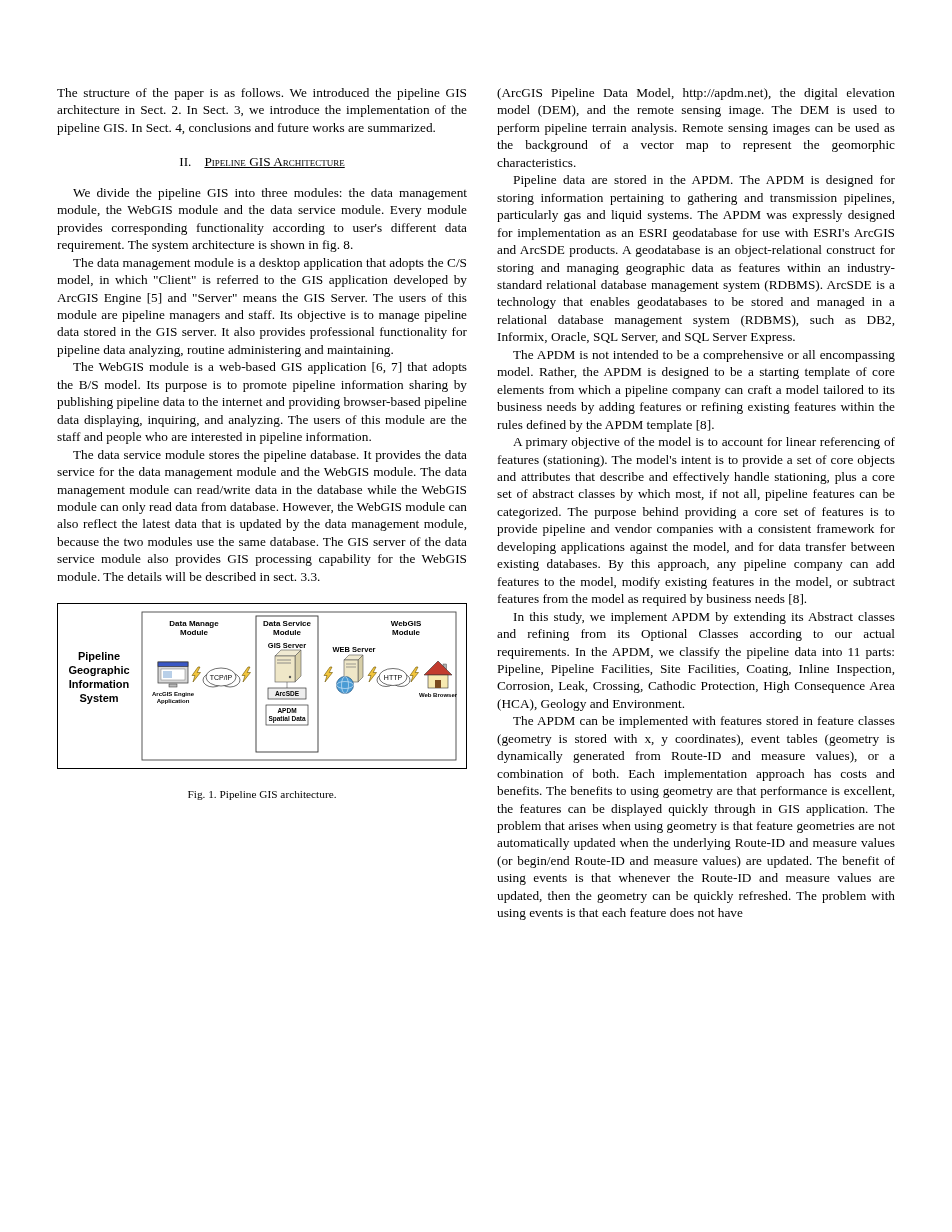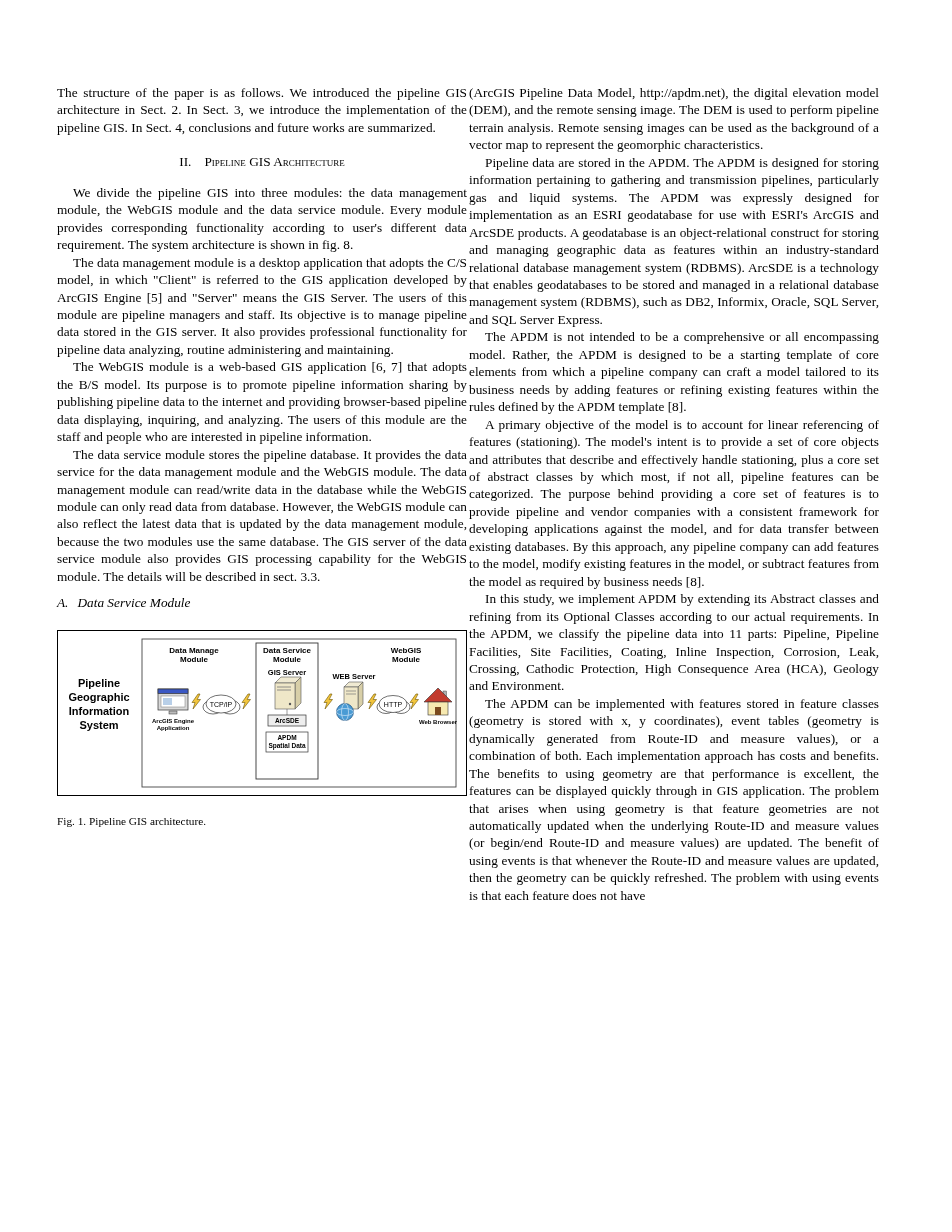--- a/index.html
+++ b/index.html
@@ -3,43 +3,43 @@
 <meta charset="utf-8">
 <style>
   * { margin:0; padding:0; box-sizing:border-box; }
   html, body { background:#ffffff; }
   body {
     width:952px; height:1232px; position:relative; overflow:hidden;
     font-family:"Liberation Serif","DejaVu Serif",serif; color:#000;
   }
   .content {
     position:absolute; left:57px; top:84px; width:838px;
-    display:flex; gap:2px;
+    display:flex; gap:30px;
   }
   .col {
     width:410px; font-size:13.3px; line-height:17.45px; text-align:justify;
   }
   .col p { text-indent:16px; }
   .col p.no-indent { text-indent:0; }
   .sec-heading {
     text-align:center; margin:17px 0 13px; font-size:13.3px; font-weight:normal;
   }
   .sec-heading .secnum { margin-right:13px;margin-top:8px; }
-  .sec-heading .sectitle { font-variant:small-caps; }
+  .sec-heading .sectitle { font-variant:small-caps;text-decoration:underline; }
   .sub-heading {
     font-style:italic; font-weight:normal; font-size:13.3px;
     margin:9px 0 6px; text-align:left;
   }
   .sub-heading .subnum { margin-right:9px; }
   .figure-wrap { margin-top:18px; }
   .figure-box {
     width:410px; height:166px; border:1px solid #000; background:#fff;
   }
   .figure-caption {
-    margin-top:17px; font-size:11.3px; text-indent:0;
+    margin-top:17px; font-size:11.3px; text-align:center; text-indent:0;
   }
   
   .fig-syslabel text {
     font-family:"Liberation Sans","DejaVu Sans",sans-serif;
     font-weight:bold; font-size:11px; text-anchor:middle;
   }
   .fig-modlabel text {
     font-family:"Liberation Sans","DejaVu Sans",sans-serif;
     font-weight:bold; font-size:8px; text-anchor:middle;
   }
@@ -72,23 +72,20 @@
       <div class="sec-heading">
         <span class="secnum">II.</span><span class="sectitle">Pipeline GIS Architecture</span>
       </div>
 
       <p>We divide the pipeline GIS into three modules: the data management module, the WebGIS module and the data service module. Every module provides corresponding functionality according to user's different data requirement. The system architecture is shown in fig. 8.</p>
       <p>The data management module is a desktop application that adopts the C/S model, in which "Client" is referred to the GIS application developed by ArcGIS Engine [5] and "Server" means the GIS Server. The users of this module are pipeline managers and staff. Its objective is to manage pipeline data stored in the GIS server. It also provides professional functionality for pipeline data analyzing, routine administering and maintaining.</p>
       <p>The WebGIS module is a web-based GIS application [6, 7] that adopts the B/S model. Its purpose is to promote pipeline information sharing by publishing pipeline data to the internet and providing browser-based pipeline data displaying, inquiring, and analyzing. The users of this module are the staff and people who are interested in pipeline information.</p>
       <p>The data service module stores the pipeline database. It provides the data service for the data management module and the WebGIS module. The data management module can read/write data in the database while the WebGIS module can only read data from database. However, the WebGIS module can also reflect the latest data that is updated by the data management module, because the two modules use the same database. The GIS server of the data service module also provides GIS processing capability for the WebGIS module. The details will be described in sect. 3.3.</p>
 
 
-      <div class="sub-heading">
-        <span class="subnum">A.</span><span>Data Service Module</span>
-      </div>
 
 
       <div class="figure-wrap">
         <div class="figure-box">
           <svg width="408" height="164" viewBox="0 0 408 164">
             <defs>
               <path id="bolt" d="M6,0 L0,8.5 L3,8.5 L1,15 L8.5,5.5 L5.2,5.5 L8,0 Z" stroke="#6b5200" stroke-width="0.6" fill="#f2c53d"></path>
             </defs>
 
             <g class="fig-syslabel">

